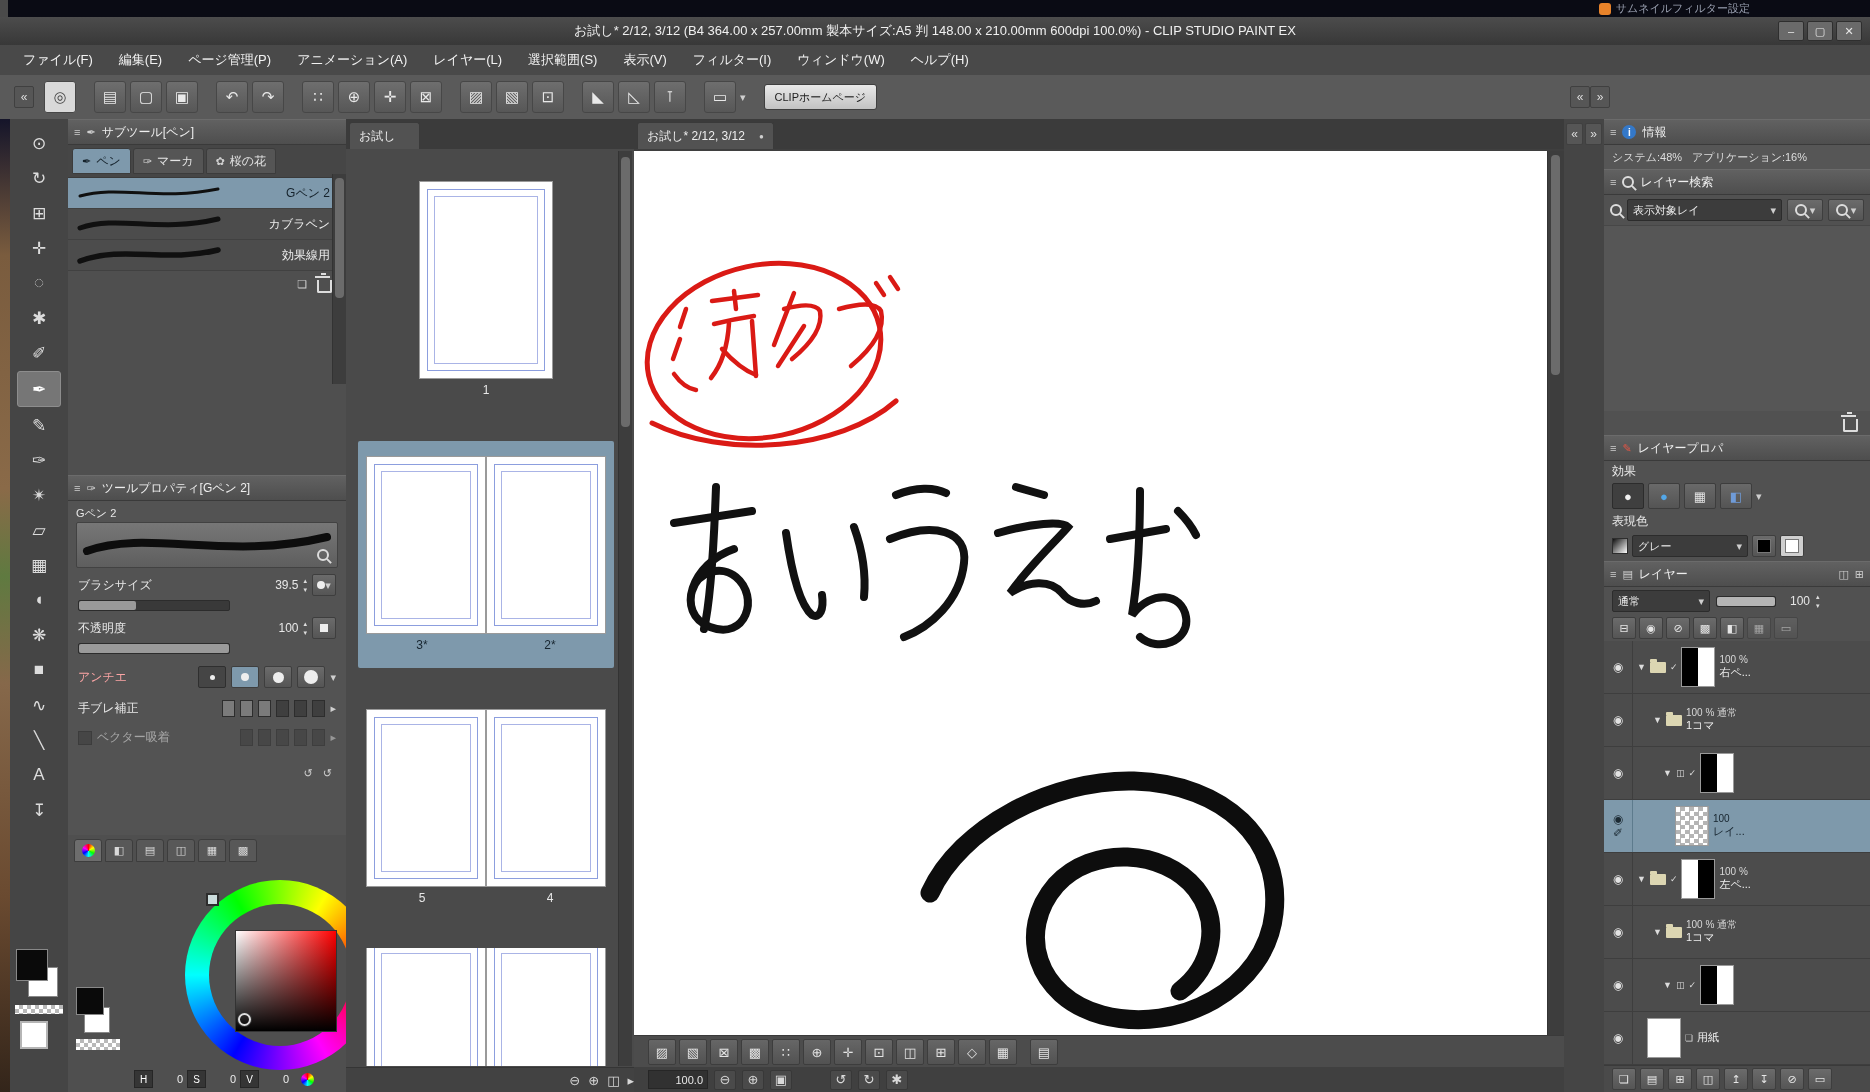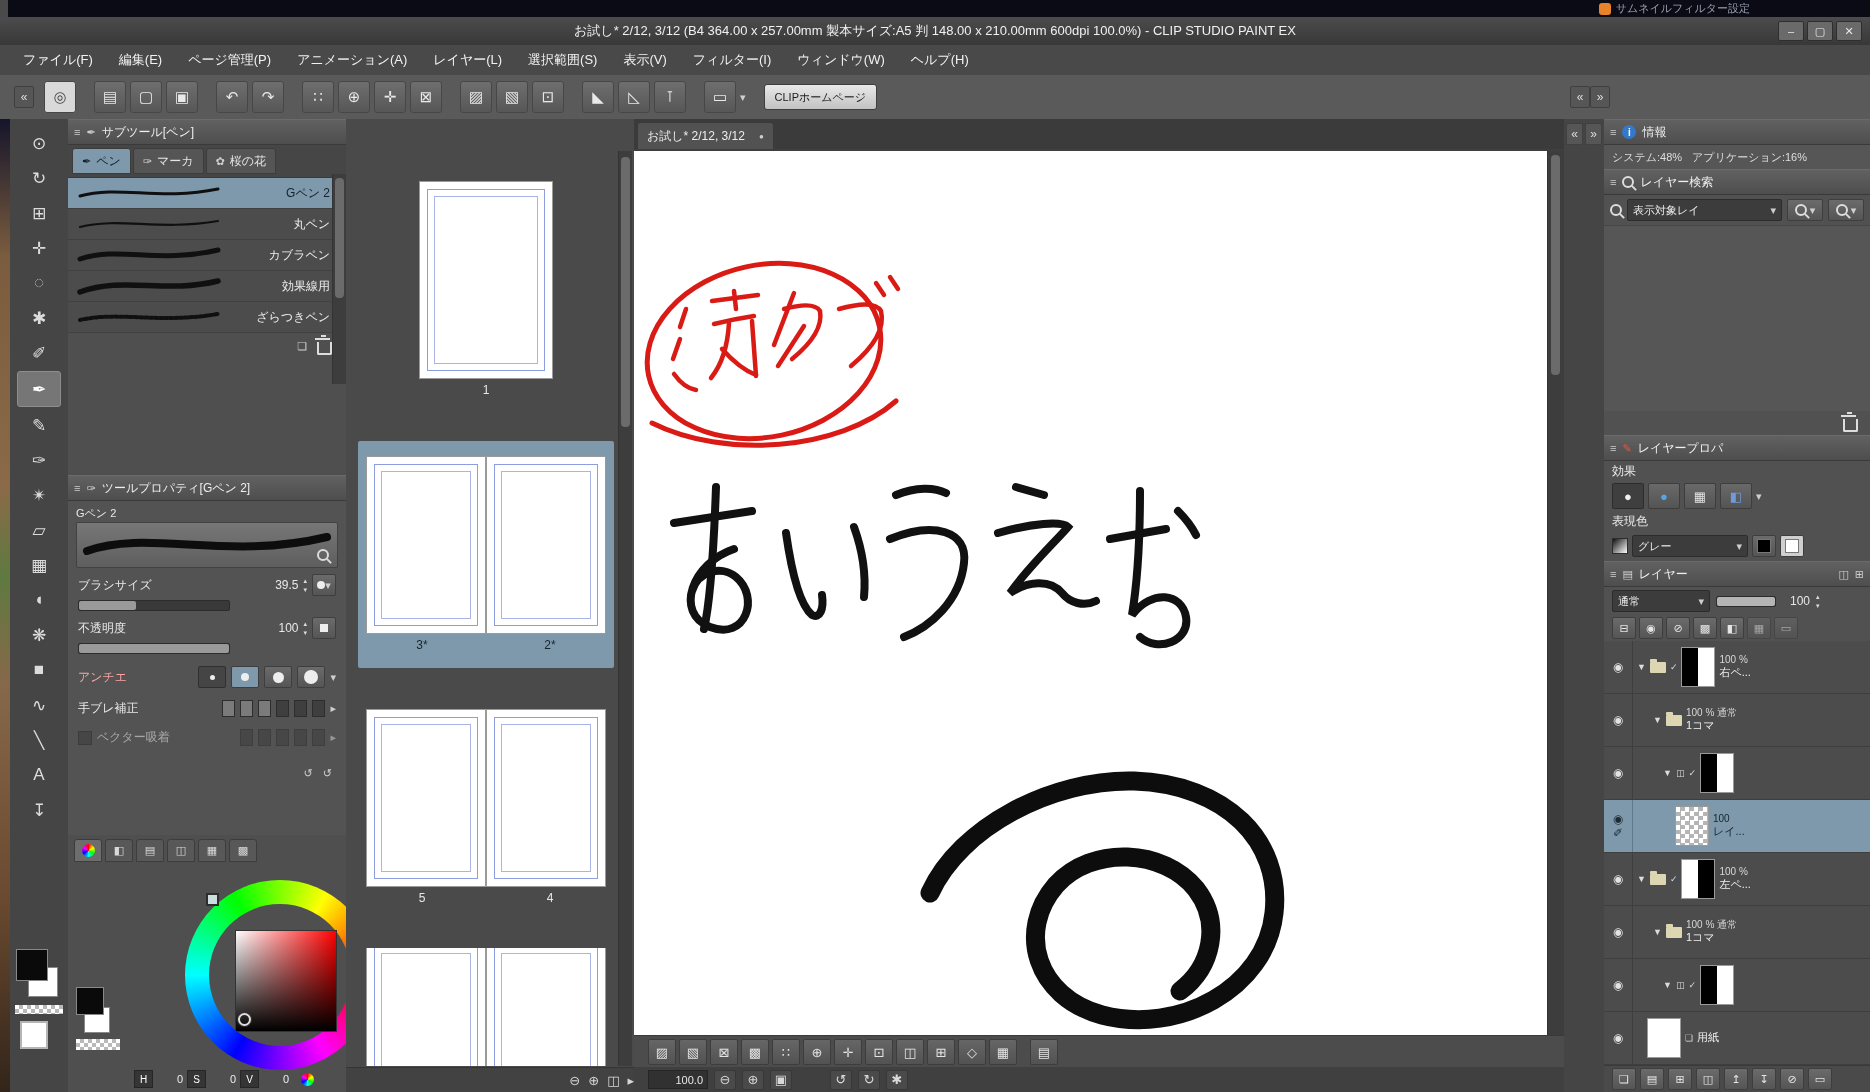--- a/index.html
+++ b/index.html
@@ -310,41 +310,29 @@
       </div>
     </div>
     <div class="brush on">
       <svg viewBox="0 0 150 22" width="150" height="22">
           <path d="M6 14 C 45 3 85 19 144 7" fill="none" stroke="#101010" stroke-width="3" stroke-linecap="round"></path>
         </svg>
       <span class="bn">Gペン 2</span>
     </div>
     <div class="brush">
       <svg viewBox="0 0 150 22" width="150" height="22">
-          <path d="M6 14 C 45 4 85 18 144 8" fill="none" stroke="#101010" stroke-width="2.2" stroke-linecap="round"></path>
-        </svg>
-      <span class="bn">丸ペン</span>
-    </div>
-    <div class="brush">
-      <svg viewBox="0 0 150 22" width="150" height="22">
           <path d="M6 15 C 45 2 85 20 144 6" fill="none" stroke="#101010" stroke-width="5" stroke-linecap="round"></path>
         </svg>
       <span class="bn">カブラペン</span>
     </div>
     <div class="brush">
       <svg viewBox="0 0 150 22" width="150" height="22">
           <path d="M6 17 C 50 1 90 19 144 6" fill="none" stroke="#101010" stroke-width="5.5" stroke-linecap="round"></path>
         </svg>
       <span class="bn">効果線用</span>
-    </div>
-    <div class="brush">
-      <svg viewBox="0 0 150 22" width="150" height="22">
-          <path d="M6 14 C 45 5 85 18 144 8" fill="none" stroke="#101010" stroke-width="4" stroke-linecap="round" stroke-dasharray="3 2"></path>
-        </svg>
-      <span class="bn">ざらつきペン</span>
     </div>
     <div class="st-foot">
       <span class="mini">❏</span>
       <span class="ico-trash"></span>
     </div>
     <div class="vscroll" style="right:0;top:55px;height:210px">
       <div class="vthumb" style="top:4px;height:120px"></div>
     </div>
   </div>
 
@@ -461,20 +449,26 @@
       <span class="v">0</span>
       <span class="k">S</span>
       <span class="v">0</span>
       <span class="k">V</span>
       <span class="v">0</span>
       <span class="hue-dot" style="margin-left:8px"></span>
     </div>
   </div>
 
   <div class="abs pages">
+    <div class="doc-tabbar">
+      <div class="doc-tab">
+        <span>お試し</span>
+        <span class="mini"></span>
+      </div>
+    </div>
 
     <div class="spread" style="top:48px;height:244px">
       <div class="pp">
           <div class="pg" style="width:132px;height:196px"></div>
         </div>
       <div class="lab">
           <span>1</span>
         </div>
     </div>
 

